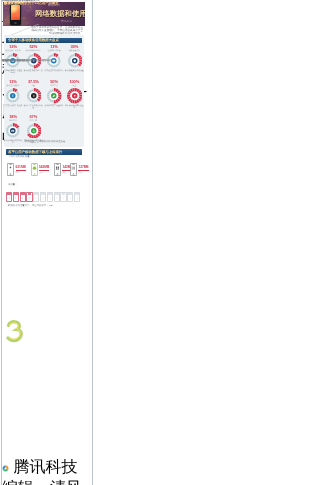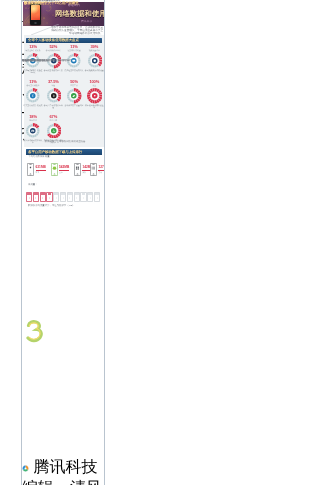--- a/index.html
+++ b/index.html
@@ -1,20 +1,20 @@
 <!DOCTYPE html>
 <html><head>
 <meta charset="utf-8">
 <title>网络数据和使用</title>
 <style>
   html,body{margin:0;padding:0;background:#ffffff;}
   body{width:86px;height:485px;overflow:hidden;
        font-family:"Liberation Sans",sans-serif;-webkit-font-smoothing:antialiased;}
-  #page{position:absolute;left:1px;top:0;width:84px;height:485px;background:#fff;
-        border-left:1px solid #b9c4cf;border-right:1px solid #b9c4cf;box-sizing:border-box;overflow:hidden;margin-left:20px;}
+  #page{position:absolute;left:1px;top:0;width:92px;height:485px;background:#fff;
+        border-left:1px solid #b9c4cf;border-right:1px solid #b9c4cf;box-sizing:border-box;overflow:hidden;}
   .abs{position:absolute;}
 
   
   #hero{position:absolute;left:1px;top:2px;width:82px;height:24px;overflow:hidden;
         background:#6a4063;}
   #heroBg{position:absolute;inset:0;
         background:
           radial-gradient(ellipse 30px 18px at 10px 20px, rgba(175,135,80,.45) 0%, rgba(175,135,80,0) 70%),
           radial-gradient(ellipse 26px 14px at 24px 4px, rgba(150,110,160,.40) 0%, rgba(150,110,160,0) 70%),
           linear-gradient(105deg,#7b4a74 0%,#6e4068 26%,#5b3558 55%,#4d2f4e 82%,#45294a 100%);}

